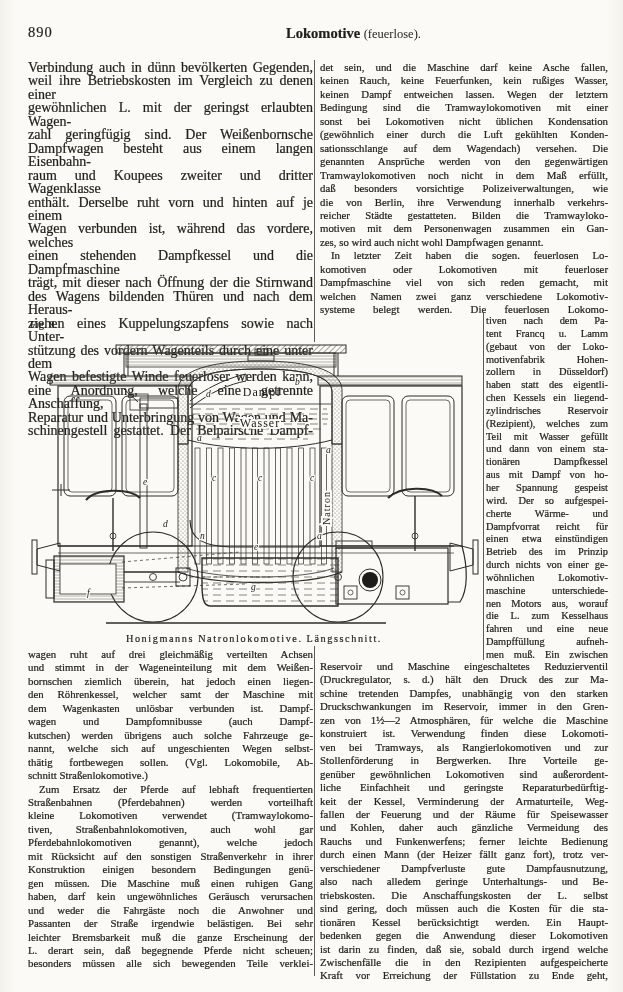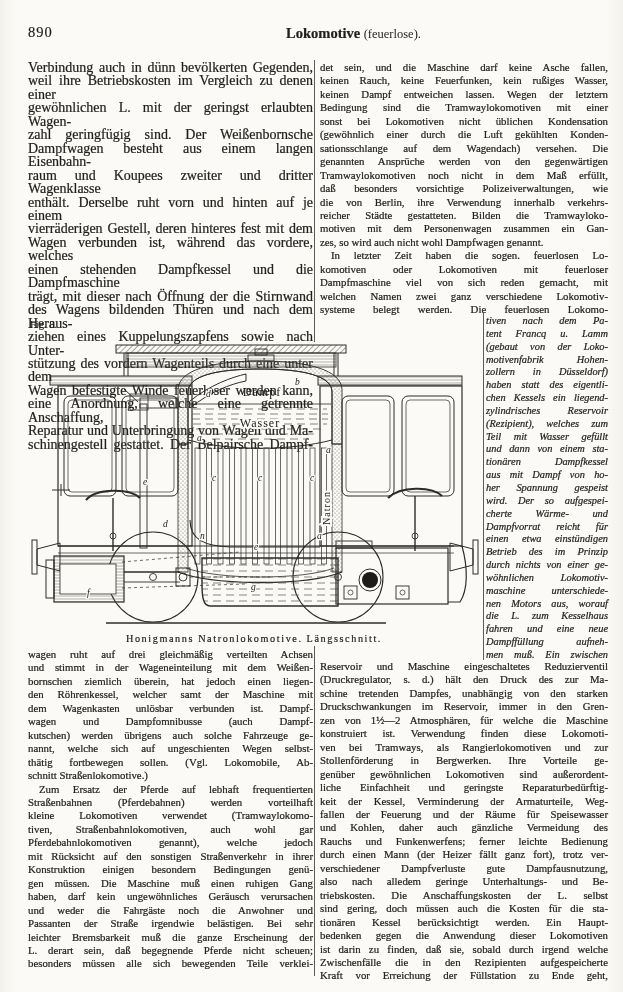--- a/index.html
+++ b/index.html
@@ -10,21 +10,21 @@
     font-family:"Liberation Serif", serif;
     color:#211f1b;
   }
   .abs{position:absolute;}
   .col{position:absolute;-webkit-text-stroke:0.22px currentColor;}
   .tl{text-align:justify;text-align-last:justify;}
   .tl.pl{text-align-last:left;}
   .tl.ind{text-indent:11px;}
   #col-tl{left:28px;top:61px;width:285px;font-size:14px;line-height:13.45px;}
   #col-tr{left:320px;top:61px;width:288px;font-size:10.8px;line-height:13.45px;}
-  #col-nr{left:486px;top:315px;width:122px;font-size:10.4px;line-height:12.85px;font-style:italic;}
+  #col-nr{left:486px;top:315px;width:122px;font-size:10.4px;line-height:12.85px;}
   #col-bl{left:28px;top:648px;width:285px;font-size:10.8px;line-height:13.45px;}
   #col-br{left:320px;top:660px;width:288px;font-size:10.8px;line-height:13.45px;}
   #page-number{left:28px;top:24px;font-size:14.5px;letter-spacing:1px;-webkit-text-stroke:0.2px currentColor;}
   #page-title{left:0;top:25px;width:623px;text-align:center;font-size:14px;margin-left:42px;}
   #page-title .tmain{font-weight:bold;font-size:14.5px;-webkit-text-stroke:0.2px currentColor;}
   #page-title .tparen{font-size:12.5px;}
   .vrule{position:absolute;width:1px;background:#5d5b56;}
   #rule-top{left:314px;top:60px;height:282px;}
   #rule-mid{left:483px;top:313px;height:347px;}
   #rule-bot{left:314px;top:646px;height:330px;}
@@ -52,21 +52,20 @@
 <div id="rule-bot" class="vrule"></div>
 
 <div id="col-tl" class="col">
     <div class="tl">Verbindung auch in dünn bevölkerten Gegenden,</div>
     <div class="tl">weil ihre Betriebskosten im Vergleich zu denen einer</div>
     <div class="tl">gewöhnlichen L. mit der geringst erlaubten Wagen-</div>
     <div class="tl">zahl geringfügig sind. Der Weißenbornsche</div>
     <div class="tl">Dampfwagen besteht aus einem langen Eisenbahn-</div>
     <div class="tl">raum und Koupees zweiter und dritter Wagenklasse</div>
     <div class="tl">enthält. Derselbe ruht vorn und hinten auf je einem</div>
-    <div class="tl">vierräderigen Gestell, deren hinteres fest mit dem</div>
     <div class="tl">Wagen verbunden ist, während das vordere, welches</div>
     <div class="tl">einen stehenden Dampfkessel und die Dampfmaschine</div>
     <div class="tl">trägt, mit dieser nach Öffnung der die Stirnwand</div>
     <div class="tl">des Wagens bildenden Thüren und nach dem Heraus-</div>
     <div class="tl">ziehen eines Kuppelungszapfens sowie nach Unter-</div>
     <div class="tl">stützung des vordern Wagenteils durch eine unter dem</div>
     <div class="tl">Wagen befestigte Winde feuerloser werden kann,</div>
     <div class="tl">eine Anordnung, welche eine getrennte Anschaffung,</div>
     <div class="tl">Reparatur und Unterbringung von Wagen und Ma-</div>
     <div class="tl">schinengestell gestattet. Der Belpairsche Dampf-</div>

